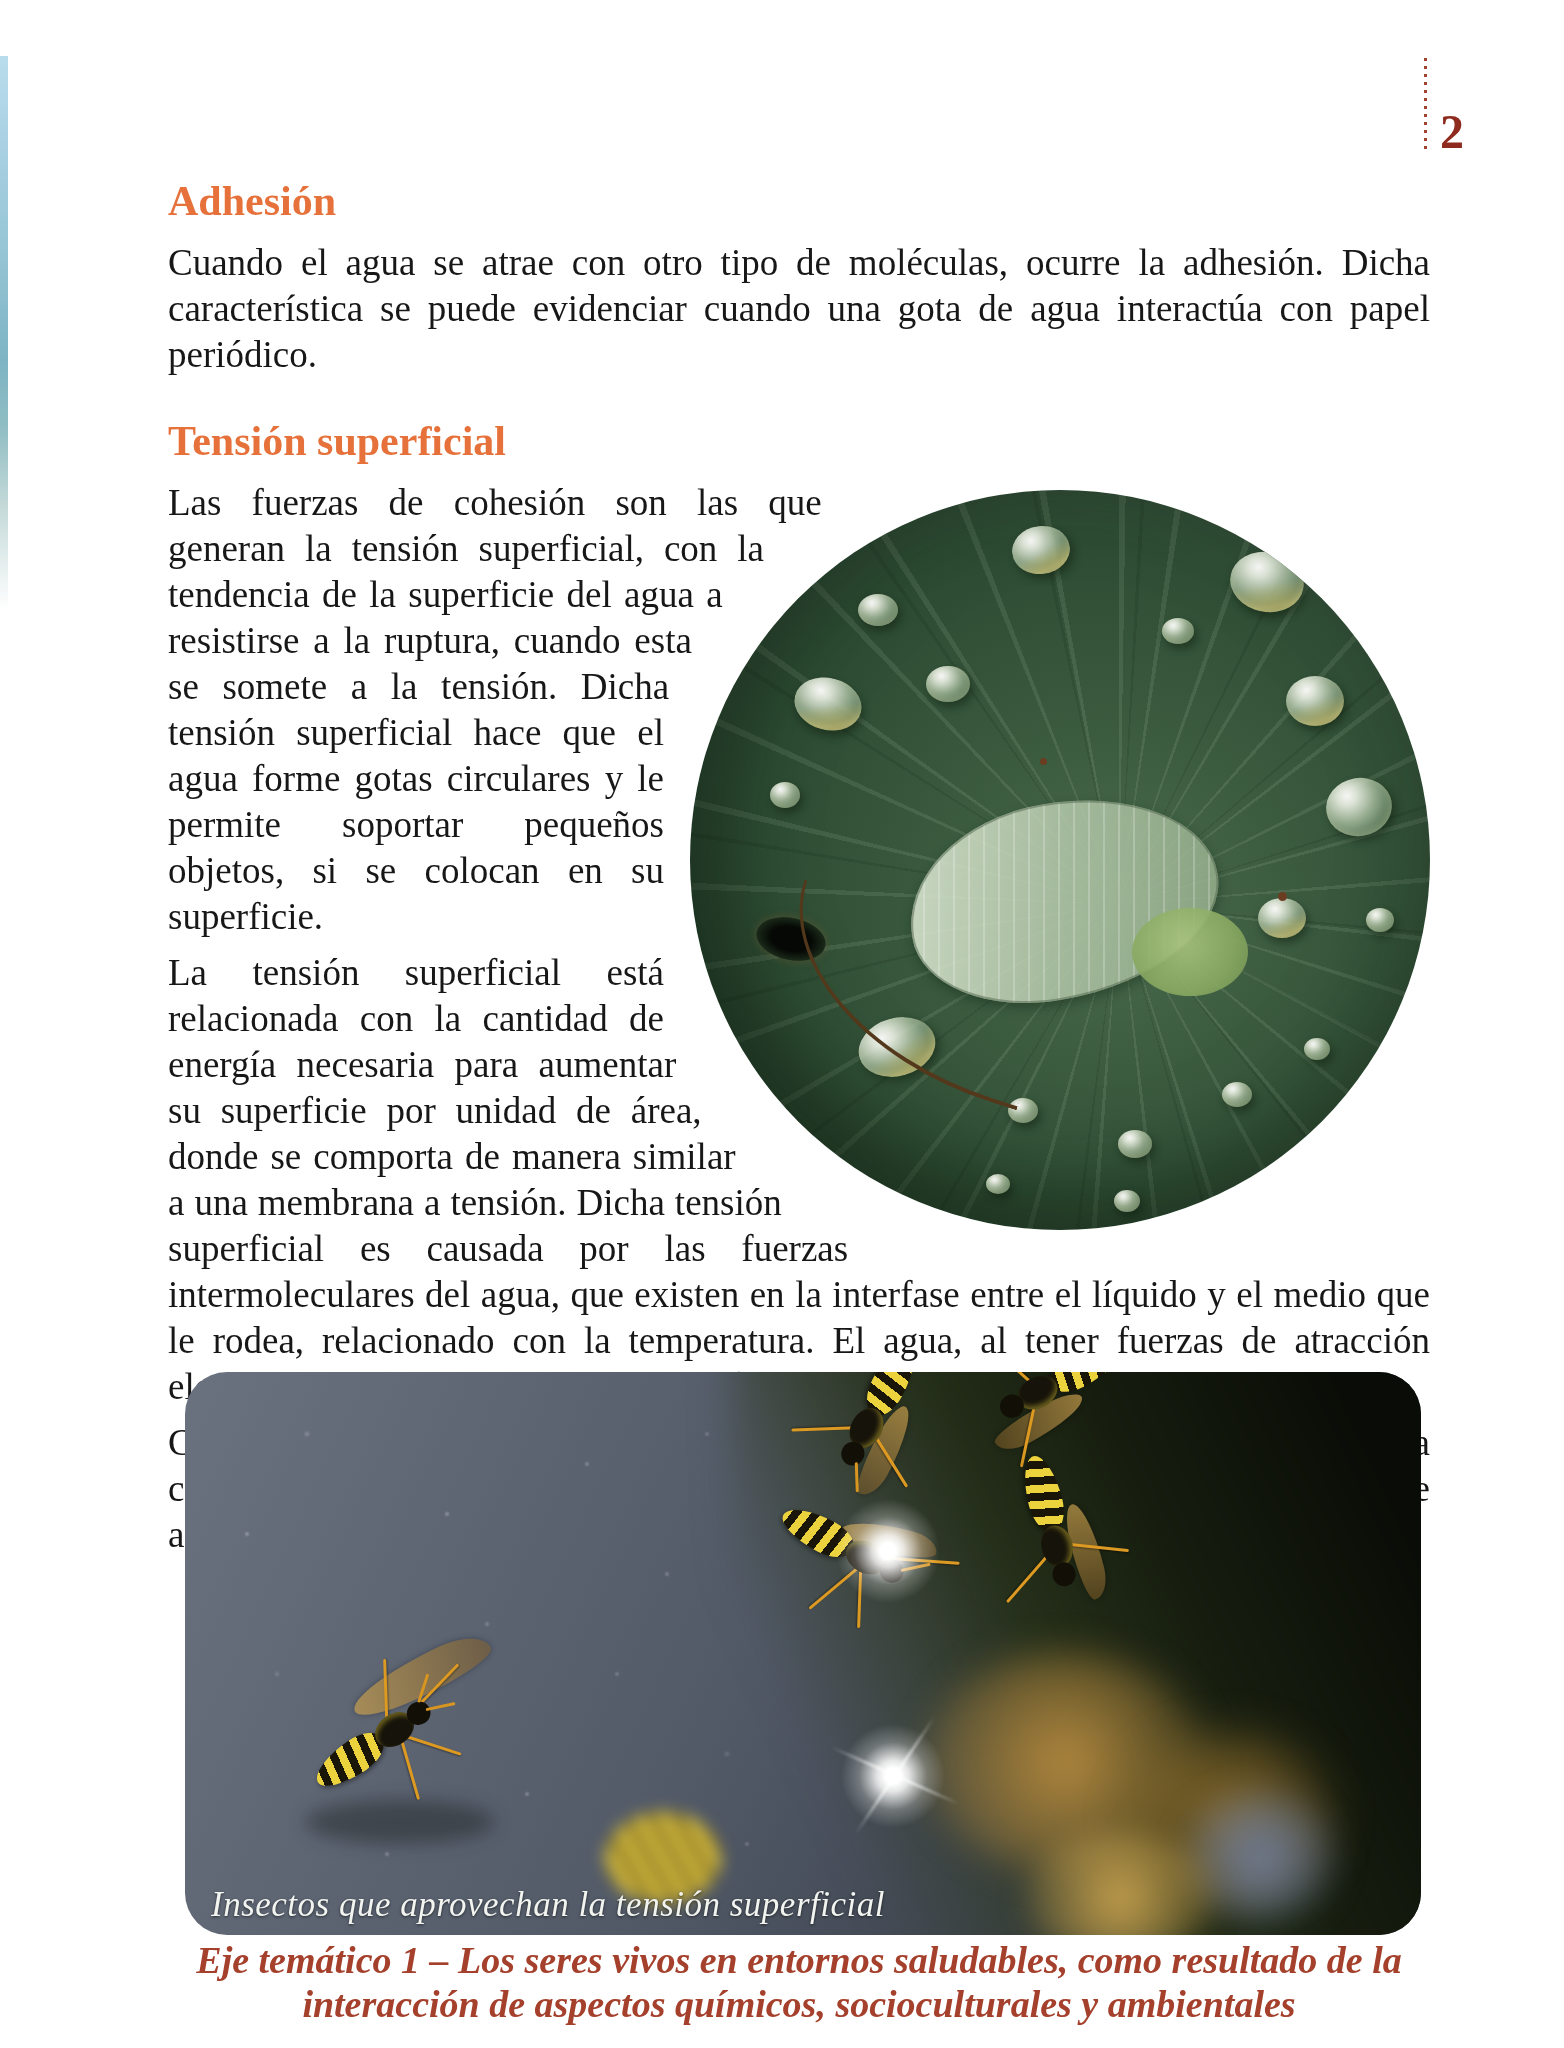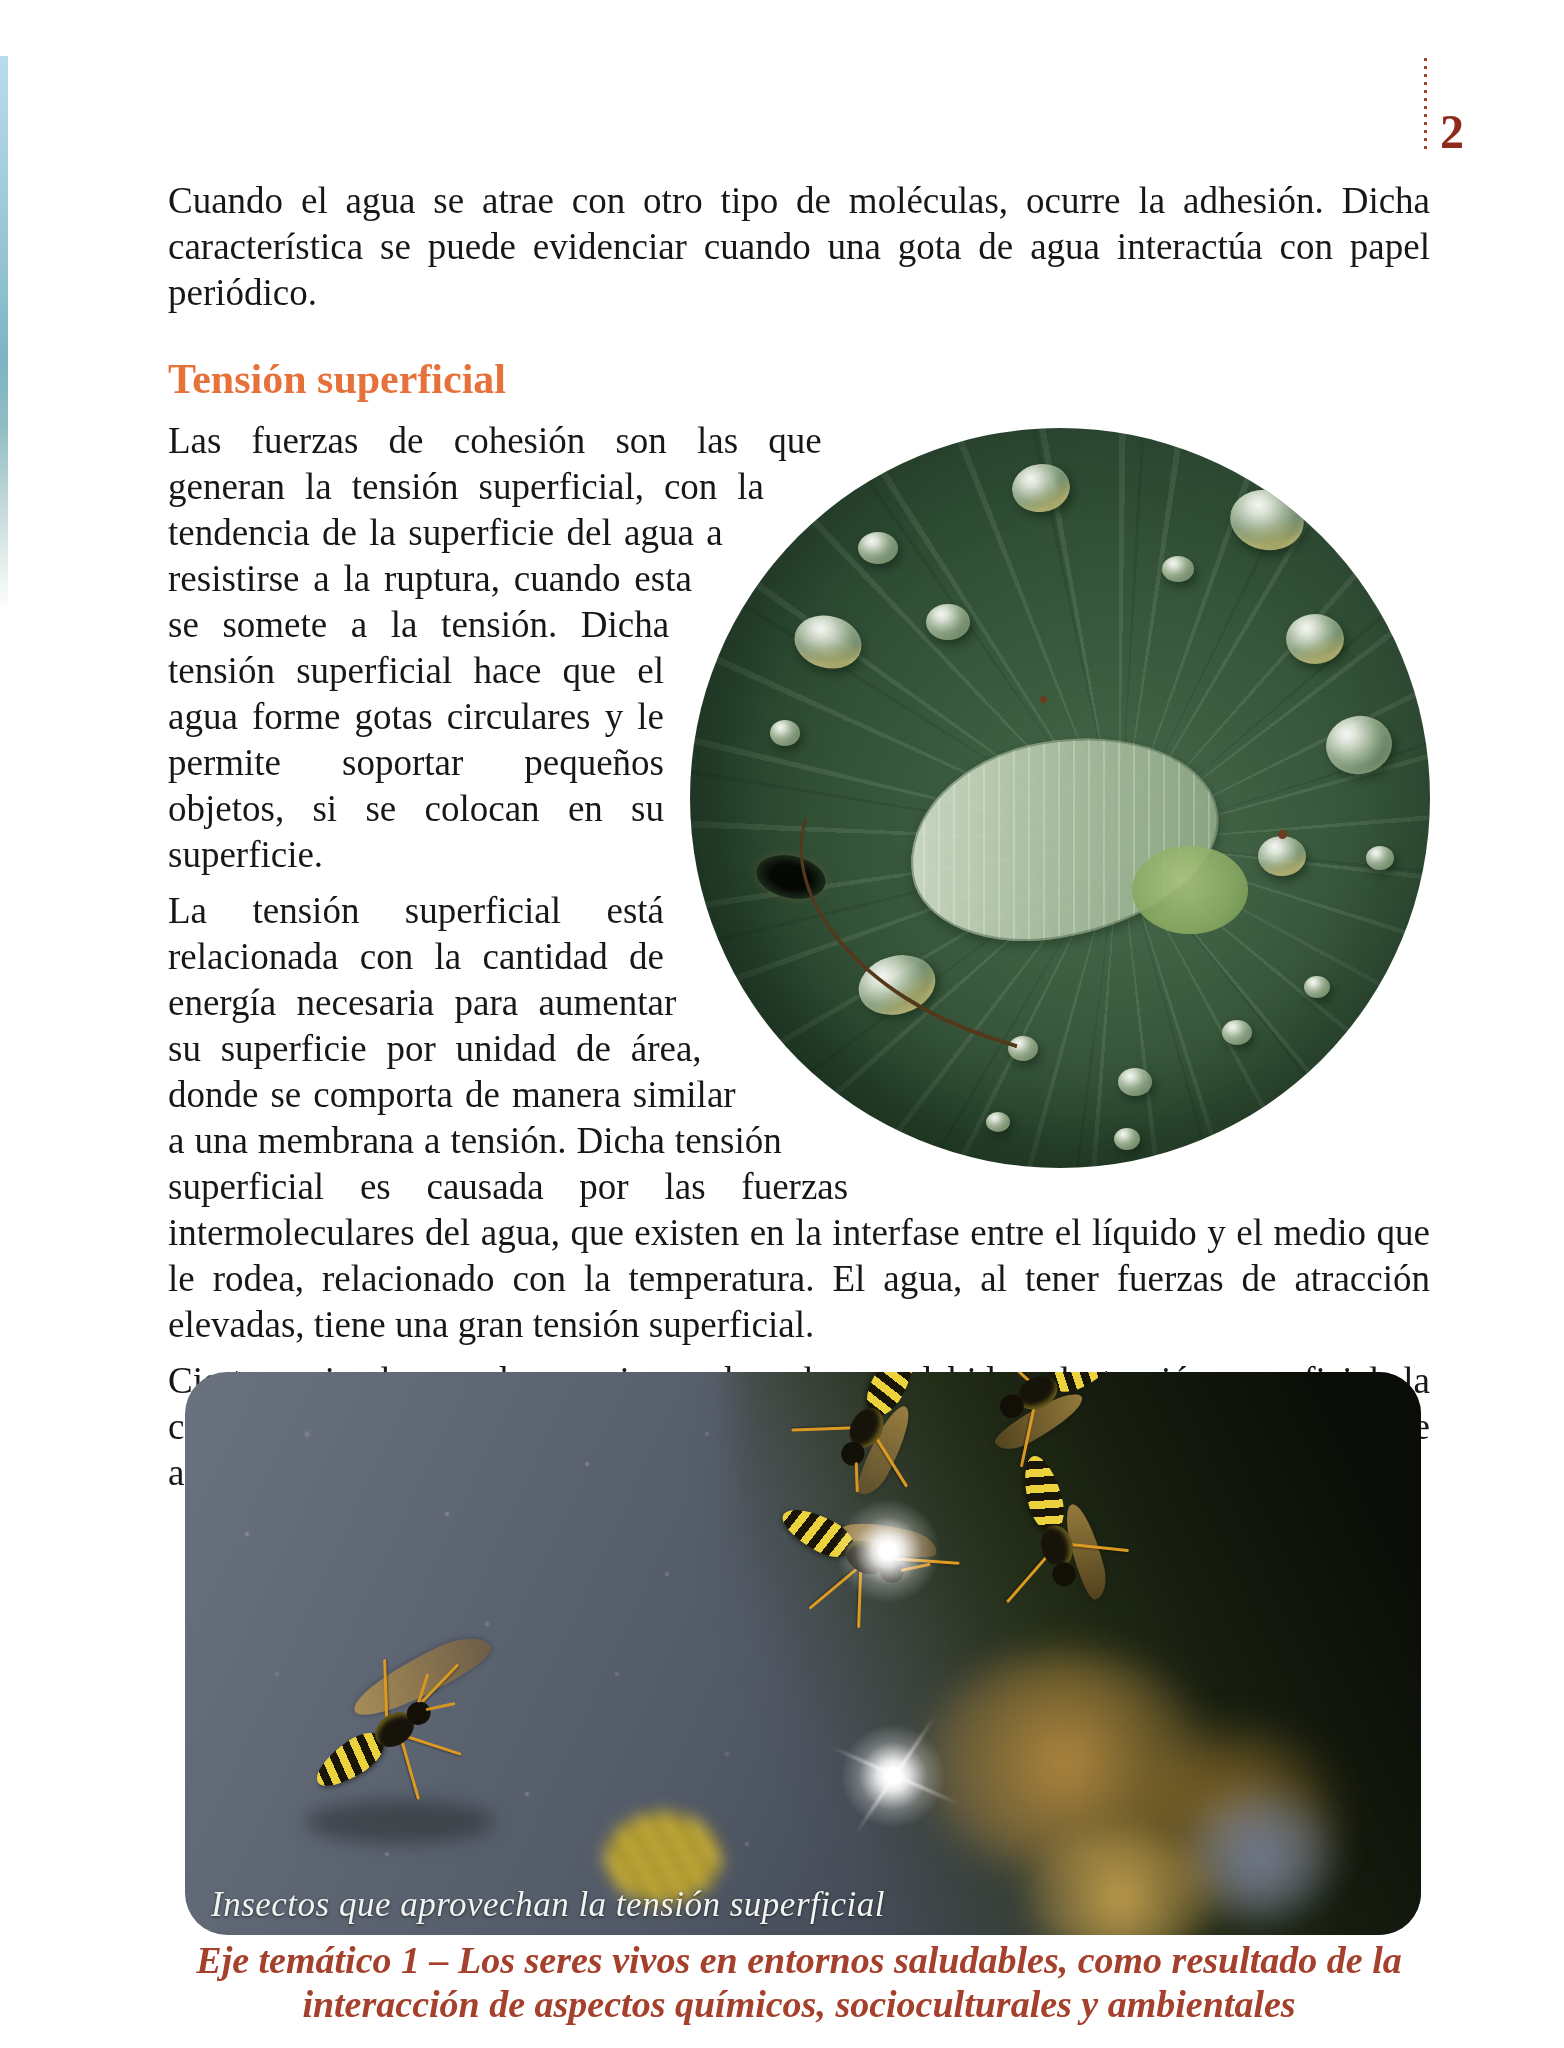--- a/index.html
+++ b/index.html
@@ -106,20 +106,21 @@
     font-size:38px;font-weight:bold;font-style:italic;color:#a5402c;}
 </style>
 </head>
 <body>
 
 <div class="edge-strip"></div>
 <div class="pagenum-dots"></div>
 <div class="pagenum">2</div>
 
 <div class="column">
+  <h2>Adhesión</h2>
   <p>Cuando el agua se atrae con otro tipo de moléculas, ocurre la adhesión. Dicha característica se puede evidenciar cuando una gota de agua interactúa con papel periódico.</p>
 
   <h2 class="second">Tensión superficial</h2>
 
   <div>
     <div class="leaf-circle">
 
       <div class="drop gold" style="left:322px;top:36px;width:58px;height:48px;transform:rotate(-8deg)"></div>
       <div class="drop" style="left:168px;top:104px;width:40px;height:32px"></div>
       <div class="drop gold" style="left:104px;top:188px;width:68px;height:52px;transform:rotate(14deg)"></div>

